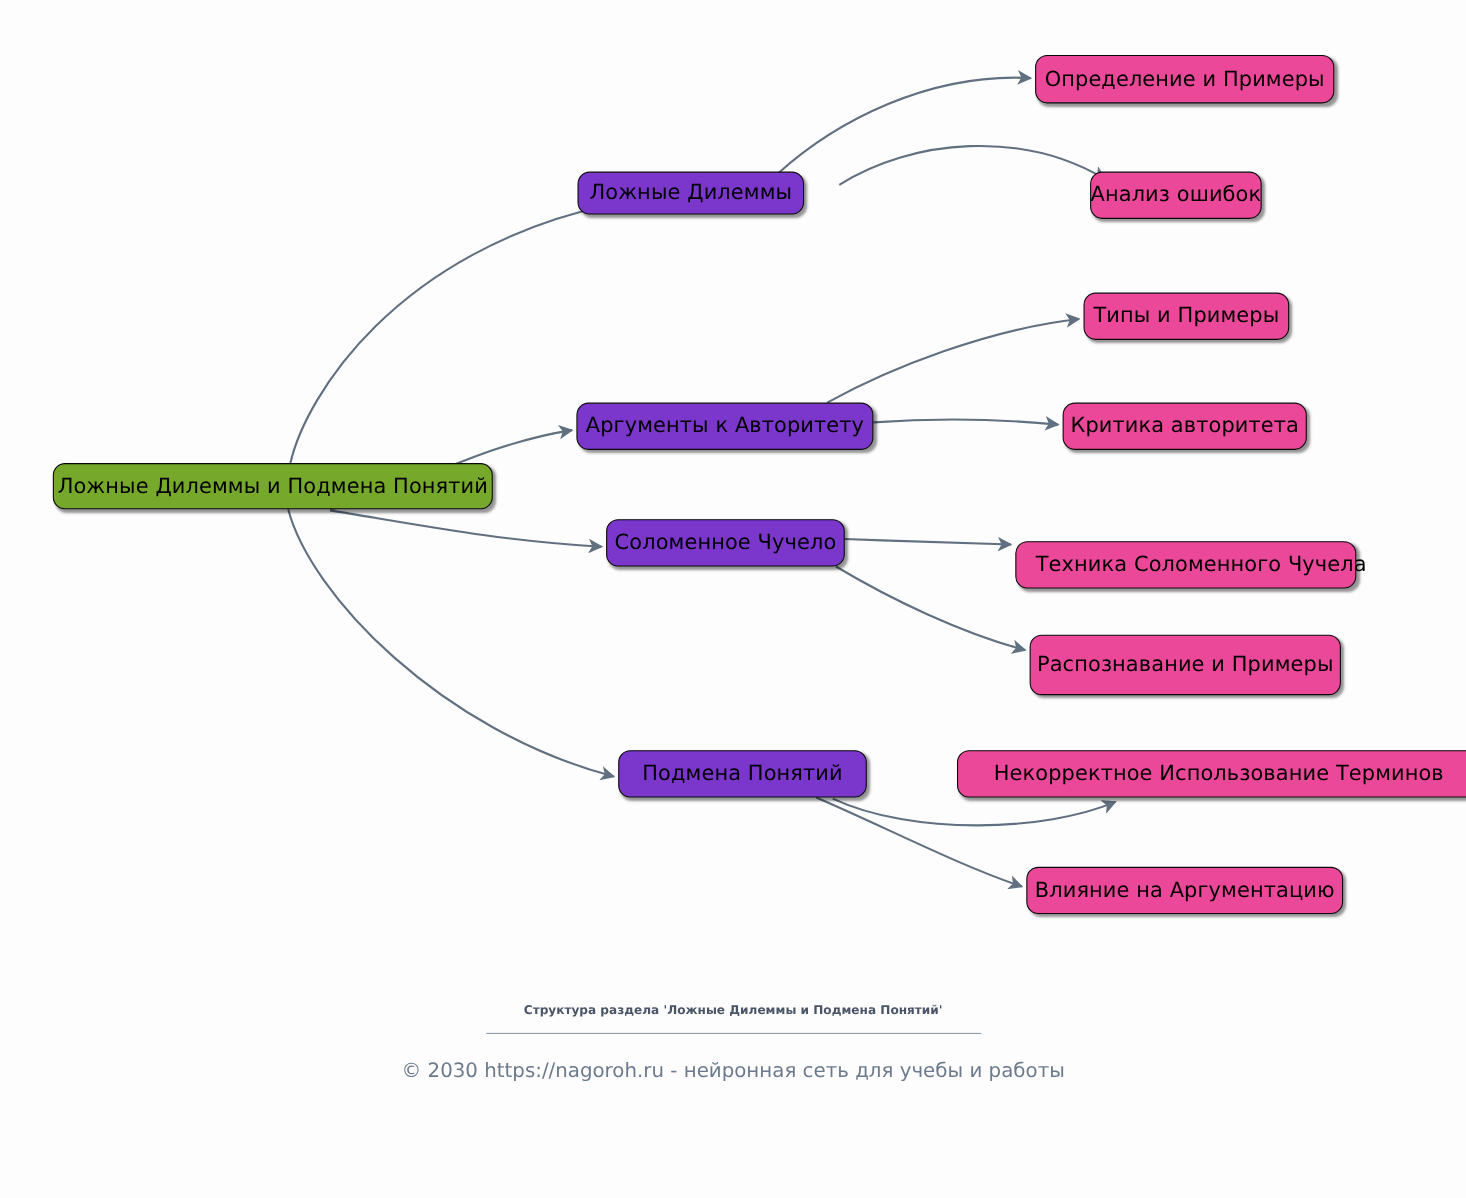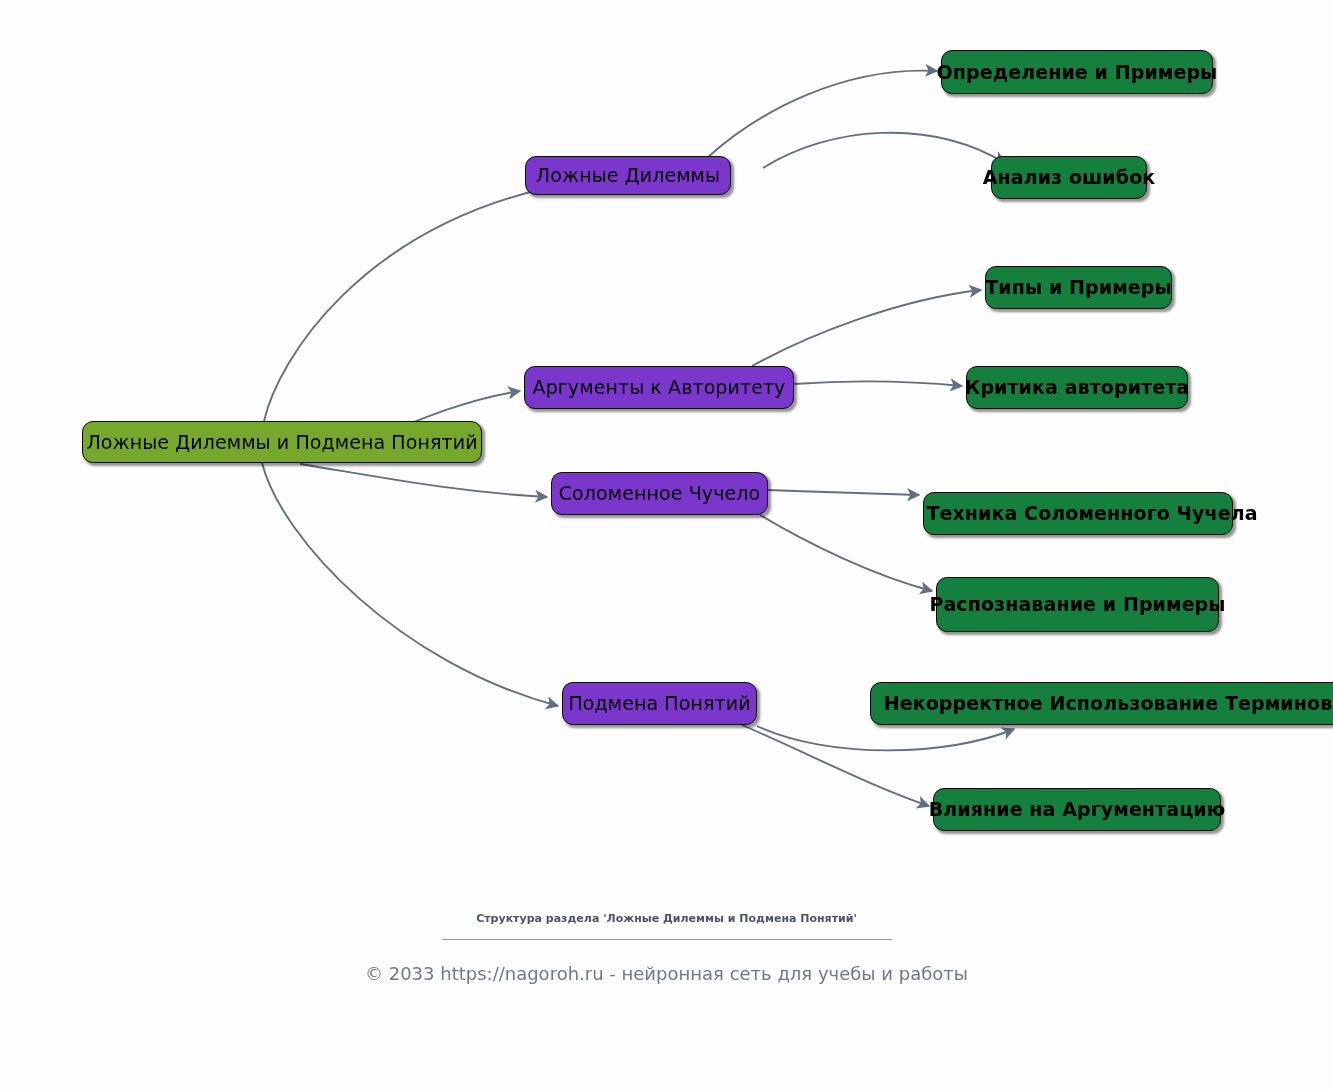--- a/index.html
+++ b/index.html
@@ -42,22 +42,21 @@
     white-space: nowrap;
     letter-spacing: 0.1px;
   }
   .node-root {
     background: #76a92b;
   }
   .node-branch {
     background: #7b36cc;
   }
   .node-leaf {
-    background: #15803d;
-    font-weight: bold;
+    background: #ec4899;
   }
   #caption-block {
     position: absolute;
     left: 0;
     top: 912px;
     width: 1333px;
     text-align: center;
   }
   .caption-title {
     font-family: "DejaVu Sans", sans-serif;
@@ -107,21 +106,21 @@
       <path d="M 794 384 C 850 380 910 381 962 386"></path>
 
       <path d="M 768 490 C 820 492 875 494 919 495"></path>
       <path d="M 760 515 C 810 545 875 576 932 591"></path>
 
       <path d="M 757 726 C 830 760 950 756 1014 729"></path>
       <path d="M 742 725 C 805 752 870 786 929 806"></path>
     </g>
   </svg>
 
-  <div class="node node-root" style="left:48px; top:421px; width:400px; height:42px;margin-left:34px;">
+  <div class="node node-root" style="left:48px; top:421px; width:400px; height:42px;">
     <span>Ложные Дилеммы и Подмена Понятий</span>
   </div>
 
   <div class="node node-branch" style="left:525px; top:156px; width:206px; height:39px;">
     <span>Ложные Дилеммы</span>
   </div>
   <div class="node node-leaf" style="left:941px; top:50px; width:272px; height:44px;">
     <span>Определение и Примеры</span>
   </div>
   <div class="node node-leaf" style="left:991px; top:156px; width:156px; height:43px;">
@@ -141,29 +140,29 @@
   <div class="node node-branch" style="left:551px; top:472px; width:217px; height:43px;">
     <span>Соломенное Чучело</span>
   </div>
   <div class="node node-leaf" style="left:923px; top:492px; width:310px; height:43px;padding-left:28px;">
     <span>Техника Соломенного Чучела</span>
   </div>
   <div class="node node-leaf" style="left:936px; top:577px; width:283px; height:55px;">
     <span>Распознавание и Примеры</span>
   </div>
 
-  <div class="node node-branch" style="left:562px; top:682px; width:195px; height:43px;">
+  <div class="node node-branch" style="left:562px; top:682px; width:226px; height:43px;">
     <span>Подмена Понятий</span>
   </div>
   <div class="node node-leaf" style="left:870px; top:682px; width:476px; height:43px;">
     <span>Некорректное Использование Терминов</span>
   </div>
   <div class="node node-leaf" style="left:933px; top:788px; width:288px; height:43px;">
     <span>Влияние на Аргументацию</span>
   </div>
 
   <div id="caption-block">
     <div class="caption-title">Структура раздела 'Ложные Дилеммы и Подмена Понятий'</div>
     <div class="caption-rule"></div>
-    <div class="caption-footer">© 2033 https://nagoroh.ru - нейронная сеть для учебы и работы</div>
+    <div class="caption-footer">© 2030 https://nagoroh.ru - нейронная сеть для учебы и работы</div>
   </div>
 
 </div>
 
 </body></html>

